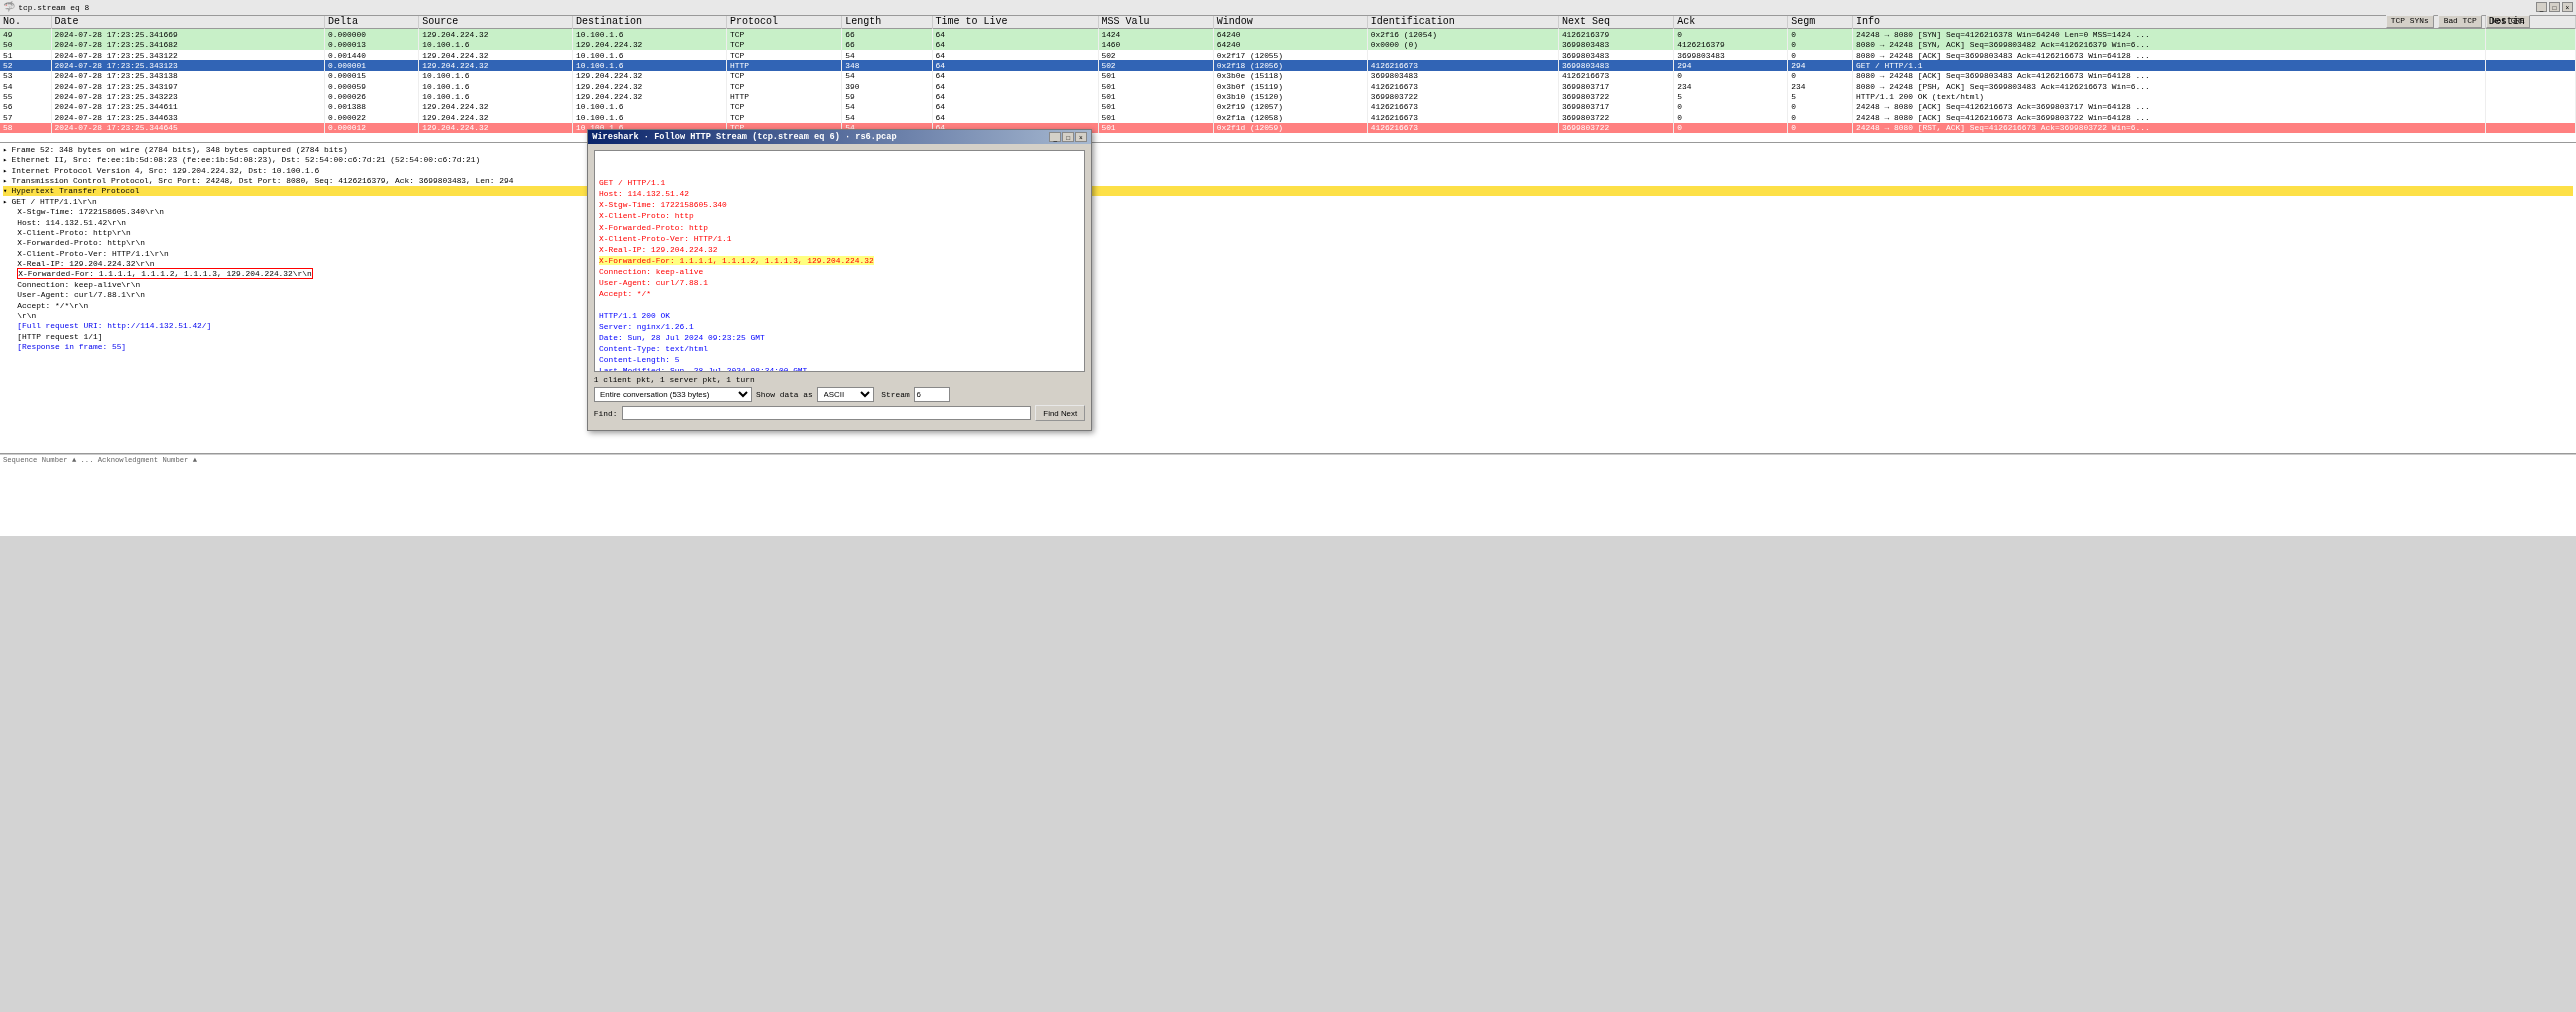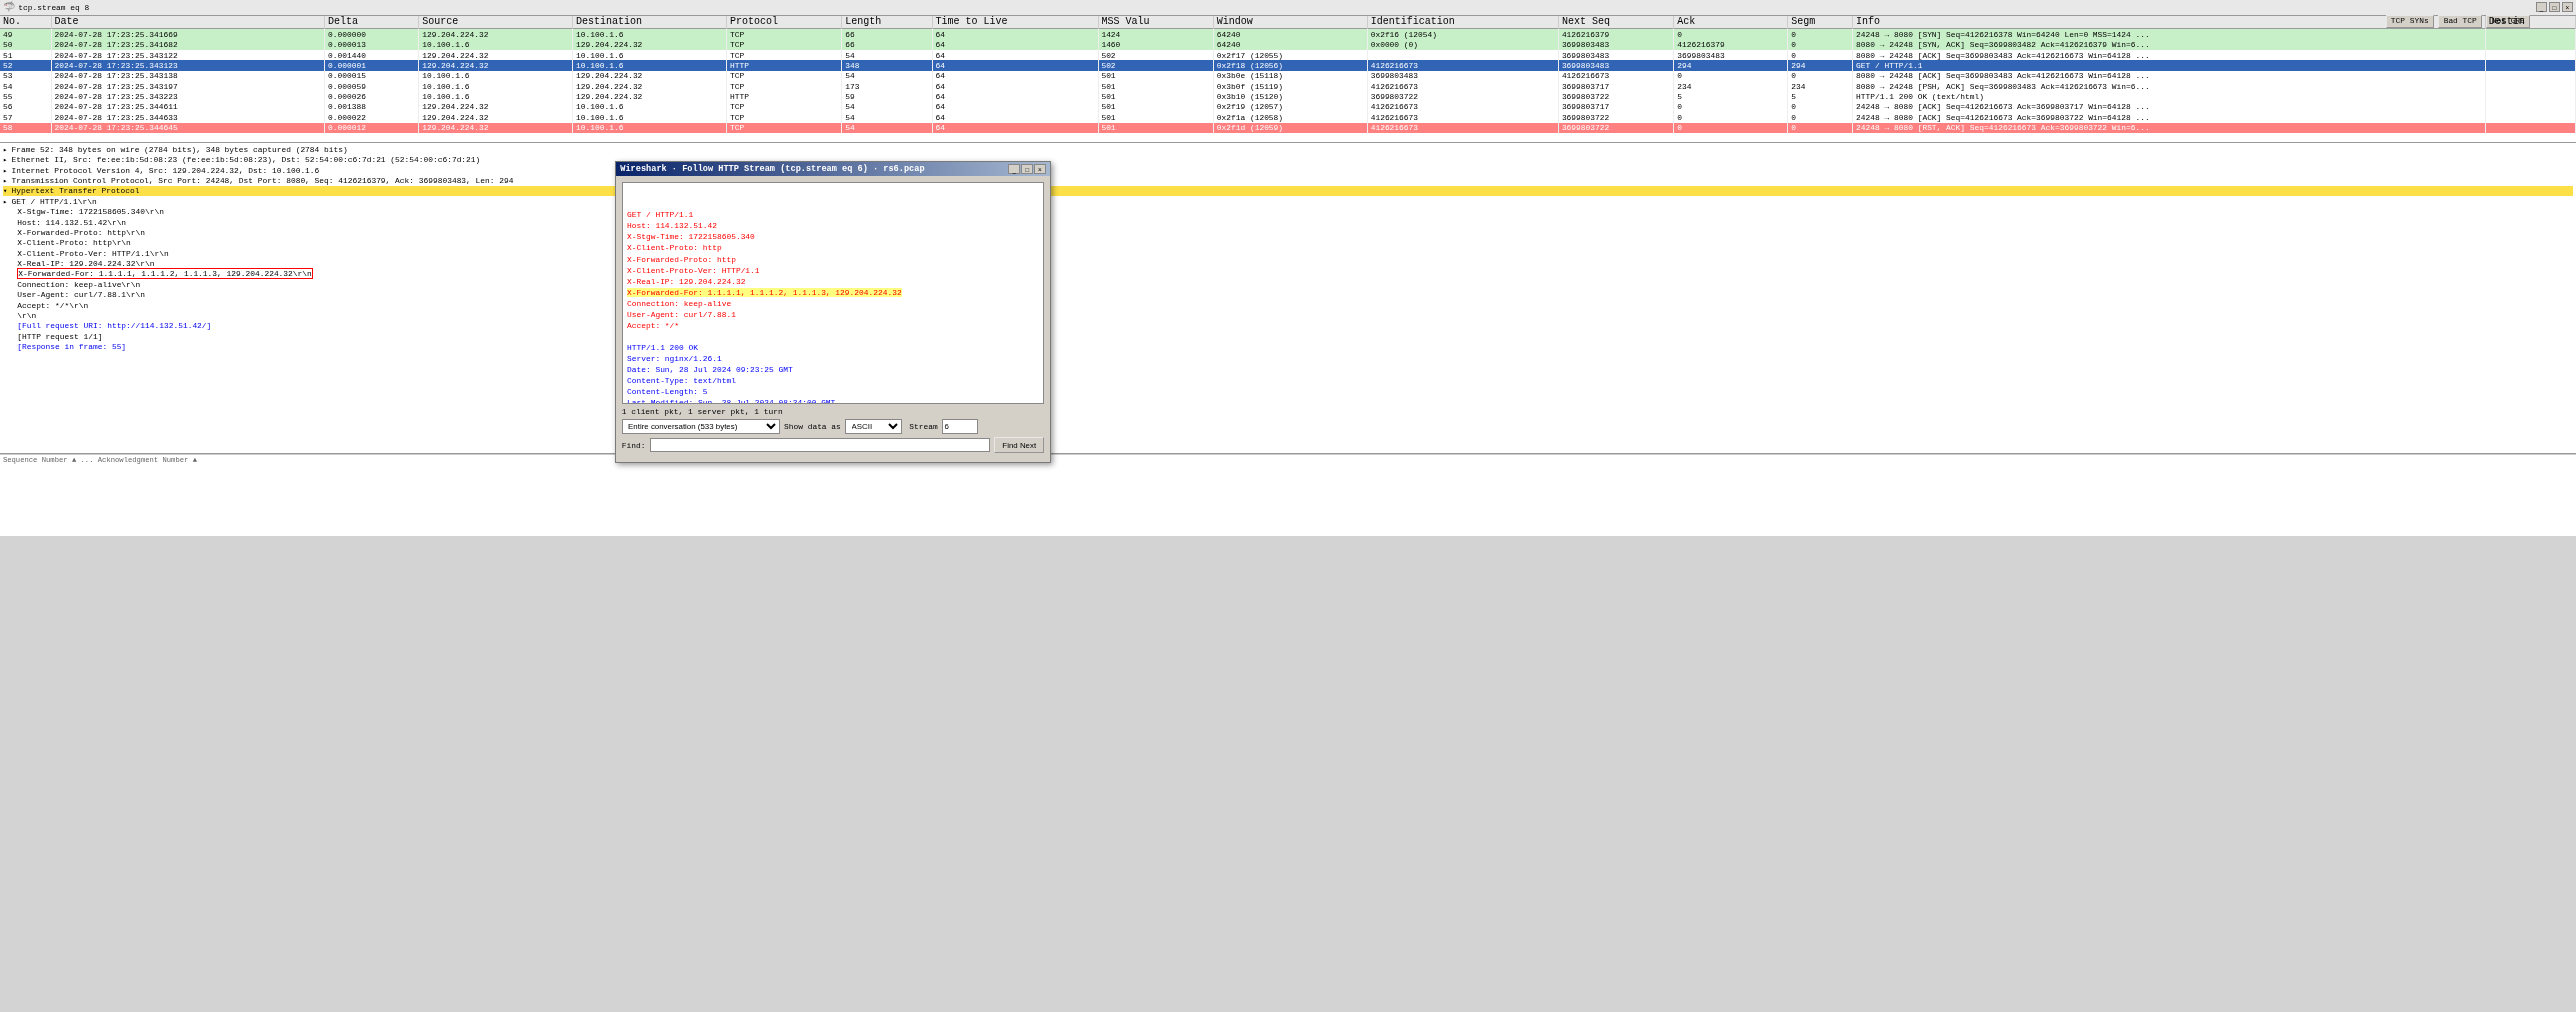--- a/index.html
+++ b/index.html
@@ -51,25 +51,24 @@
     .detail-line { padding: 0.7px 0; white-space: nowrap; }
     .detail-line.expandable { cursor: pointer; }
     .detail-line.expandable::before { content: '▸ '; font-size: 7.2px; }
     .detail-line.expanded::before { content: '▾ '; font-size: 7.2px; }
     .detail-line.child { padding-left: 11.5px; }
     .detail-line.highlighted { background: #fde047; }
     .detail-line .link { color: #0000ee; cursor: pointer; text-align: right; }
 
     
     .dialog-overlay {
-      position: fixed; top: 129px; left: 615px;
-      width: 436px; background: #d4d0c8;
+      position: fixed; top: 129px; left: 587px;
+      width: 505px; background: #d4d0c8;
       border: 1.4px solid #7a7a7a; box-shadow: 2.1px 2.1px 5.7px rgba(0,0,0,0.4);
       z-index: 100;
-      margin-top: 32px;
     }
     .dialog-title-bar {
       background: linear-gradient(to right, #0a246a, #a6b8d0);
       color: #fff; padding: 2.1px 4.3px; display: flex; align-items: center;
       justify-content: space-between; font-size: 8.6px; font-weight: bold;
     }
     .dialog-title-buttons { display: flex; gap: 1.4px; }
     .dialog-title-btn {
       width: 11.5px; height: 10px; background: #d4d0c8; border: 0.7px solid #888;
       color: #000; font-size: 6.4px; cursor: pointer; display: flex; align-items: center; justify-content: center;
@@ -237,21 +236,21 @@
           <td>8080 → 24248 [ACK] Seq=3699803483 Ack=4126216673 Win=64128 ...</td>
           <td></td>
         </tr>
         <tr>
           <td>54</td>
           <td>2024-07-28 17:23:25.343197</td>
           <td>0.000059</td>
           <td>10.100.1.6</td>
           <td>129.204.224.32</td>
           <td>TCP</td>
-          <td>173</td>
+          <td>390</td>
           <td>64</td>
           <td>501</td>
           <td>0x3b0f (15119)</td>
           <td>4126216673</td>
           <td>3699803717</td>
           <td>234</td>
           <td>234</td>
           <td>8080 → 24248 [PSH, ACK] Seq=3699803483 Ack=4126216673 Win=6...</td>
           <td></td>
         </tr>
@@ -333,22 +332,22 @@
 
 <div class="detail-panel" id="detail-panel">
 <div class="detail-line expandable">Frame 52: 348 bytes on wire (2784 bits), 348 bytes captured (2784 bits)</div>
     <div class="detail-line expandable">Ethernet II, Src: fe:ee:1b:5d:08:23 (fe:ee:1b:5d:08:23), Dst: 52:54:00:c6:7d:21 (52:54:00:c6:7d:21)</div>
     <div class="detail-line expandable">Internet Protocol Version 4, Src: 129.204.224.32, Dst: 10.100.1.6</div>
     <div class="detail-line expandable">Transmission Control Protocol, Src Port: 24248, Dst Port: 8080, Seq: 4126216379, Ack: 3699803483, Len: 294</div>
     <div class="detail-line expanded highlighted">Hypertext Transfer Protocol</div>
     <div class="detail-line expandable">GET / HTTP/1.1\r\n</div>
     <div class="detail-line child" style="padding-left: 14.3px;">X-Stgw-Time: 1722158605.340\r\n</div>
     <div class="detail-line child" style="padding-left: 14.3px;">Host: 114.132.51.42\r\n</div>
+    <div class="detail-line child" style="padding-left: 14.3px;">X-Client-Proto: http\r\n</div>
     <div class="detail-line child" style="padding-left: 14.3px;">X-Forwarded-Proto: http\r\n</div>
-    <div class="detail-line child" style="padding-left: 14.3px;">X-Client-Proto: http\r\n</div>
     <div class="detail-line child" style="padding-left: 14.3px;">X-Client-Proto-Ver: HTTP/1.1\r\n</div>
     <div class="detail-line child" style="padding-left: 14.3px;">X-Real-IP: 129.204.224.32\r\n</div>
     <div class="detail-line child" style="padding-left: 14.3px;"><span style="border: 0.7px solid red; display: inline;">X-Forwarded-For: 1.1.1.1, 1.1.1.2, 1.1.1.3, 129.204.224.32\r\n</span></div>
     <div class="detail-line child" style="padding-left: 14.3px;">Connection: keep-alive\r\n</div>
     <div class="detail-line child" style="padding-left: 14.3px;">User-Agent: curl/7.88.1\r\n</div>
     <div class="detail-line child" style="padding-left: 14.3px;">Accept: */*\r\n</div>
     <div class="detail-line child" style="padding-left: 14.3px;">\r\n</div>
     <div class="detail-line child" style="padding-left: 14.3px;"><span class="link">[Full request URI: http://114.132.51.42/]</span></div>
     <div class="detail-line child" style="padding-left: 14.3px;">[HTTP request 1/1]</div>
     <div class="detail-line child" style="padding-left: 14.3px;"><span class="link">[Response in frame: 55]</span></div>

